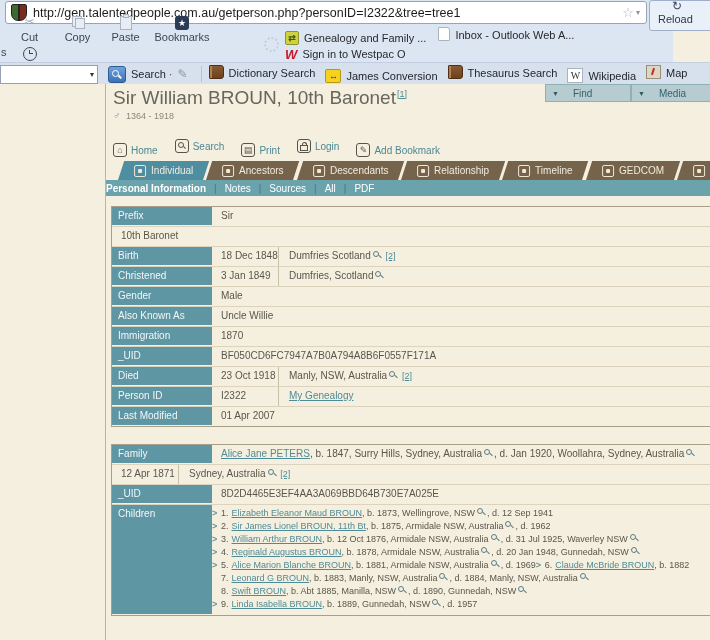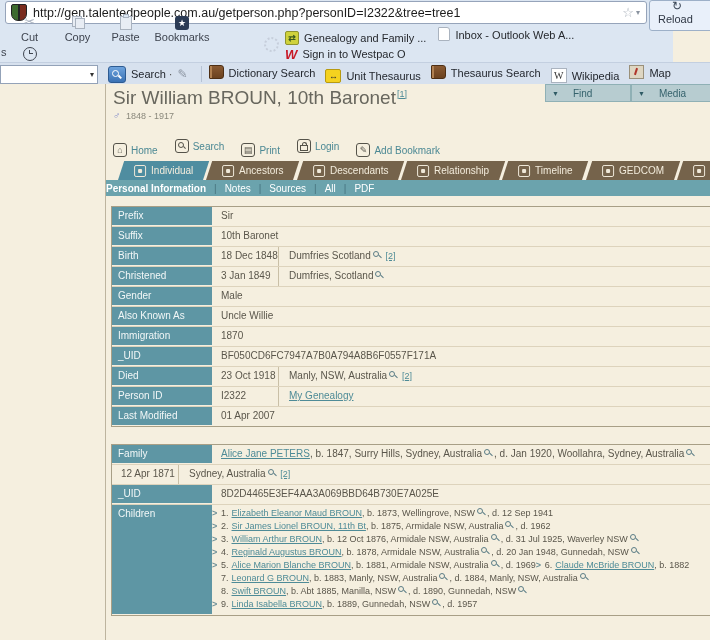--- a/index.html
+++ b/index.html
@@ -173,21 +173,21 @@
       <span class="srchlbl">Search</span>
       <span class="srchdot">·</span>
     </span>
     <span class="pen">✎</span>
     <span class="vsep"></span>
     <span id="stitems"><span class="stitem">
           <span class="sticon"><span class="ic-book"></span></span>
           <span>Dictionary Search</span>
         </span><span class="stitem">
           <span class="sticon"><span class="ic-arrows">↔</span></span>
-          <span>Unit Thesaurus</span>
+          <span>James Conversion</span>
         </span><span class="stitem">
           <span class="sticon"><span class="ic-book"></span></span>
           <span>Thesaurus Search</span>
         </span><span class="stitem">
           <span class="sticon"><span class="ic-wiki">W</span></span>
           <span>Wikipedia</span>
         </span><span class="stitem">
           <span class="sticon"><span class="ic-map"></span></span>
           <span>Map</span>
         </span></span>
@@ -204,21 +204,21 @@
   <div class="topbtn" id="mediabtn">
     <span class="tri">▼</span>
     <span>Media</span>
   </div>
 
   <div class="ptitle">
     <span>Sir William BROUN, 10th Baronet</span><a class="ref">[1]</a>
   </div>
   <div class="genderline">
     <span class="m">♂</span>
-    <span>1848 - 1917</span>
+    <span>1364 - 1918</span>
   </div>
 
   <div class="navrow" id="navlinks"><span class="navlink">
         <span class="navbox">
           <span class="g">⌂</span>
         </span>
         <span class="navlabel">Home</span>
       </span><span class="navlink">
         <span class="navbox">
           <span class="cssmag"></span>
@@ -275,21 +275,20 @@
       <span class="sep">|</span>
       <span class="sn">PDF</span>
     </div>
 
   <div class="gtable" id="ptable">
       <span class="grow" style="display: flex;">
         <span class="glabel">Prefix</span>
         <span class="gval"><span>Sir</span></span>
       </span>
       <span class="grow" style="display: flex;">
-        <span class="glabel">Suffix</span>
         <span class="gval"><span>10th Baronet</span></span>
       </span>
       <span class="grow" style="display: flex;">
         <span class="glabel">Birth</span>
         <span class="gdate">18 Dec 1848</span>
         <span class="gplace"><span>Dumfries Scotland</span><span class="pin"></span><span>  </span><a class="ref2">[2]</a></span>
       </span>
       <span class="grow" style="display: flex;">
         <span class="glabel">Christened</span>
         <span class="gdate">3 Jan 1849</span>

